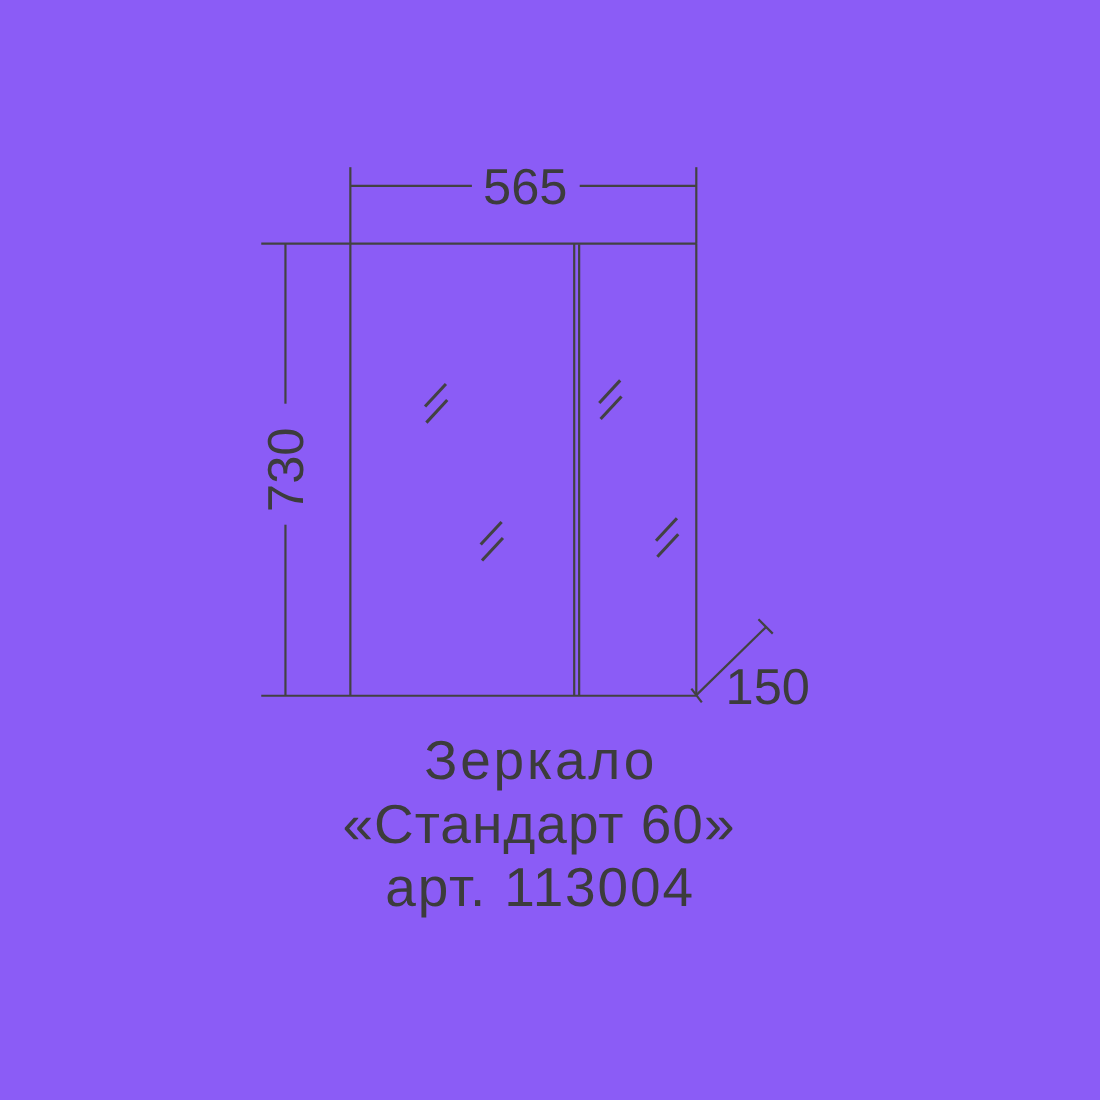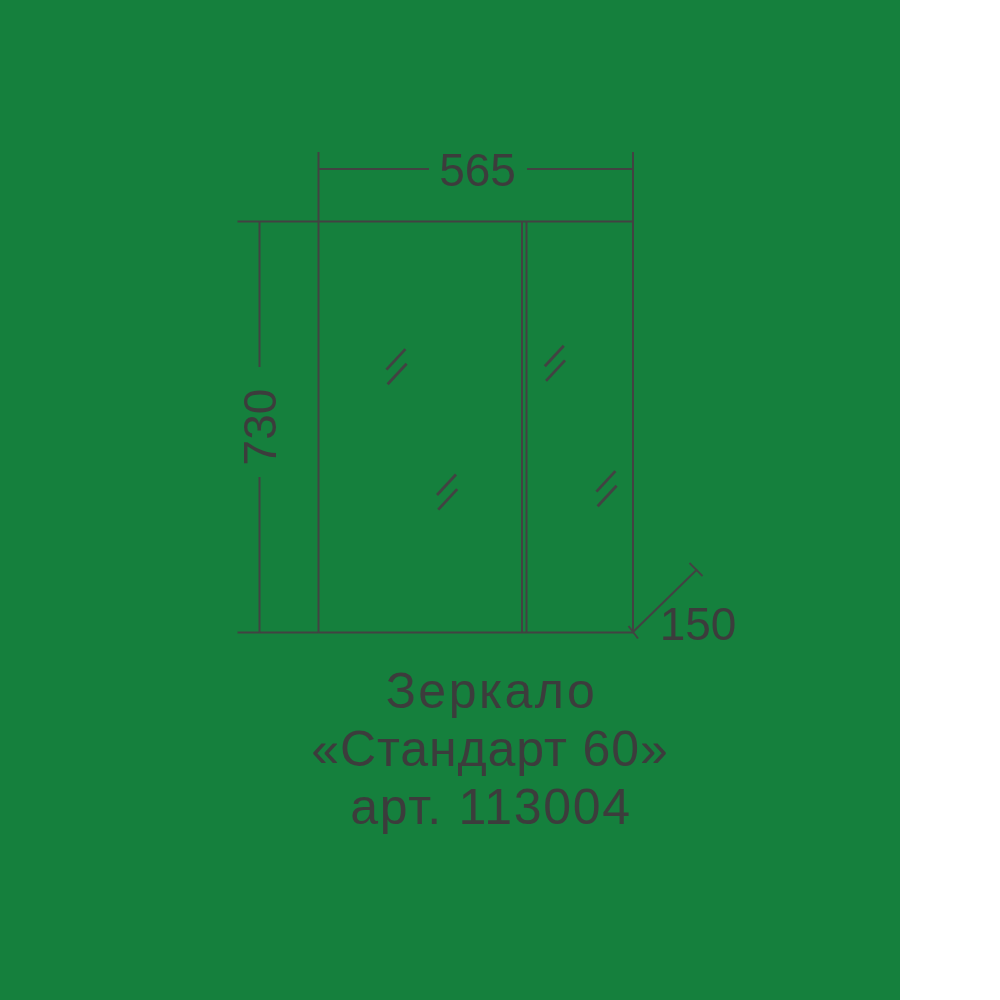--- a/index.html
+++ b/index.html
@@ -1,16 +1,16 @@
 <!DOCTYPE html>
 <html><head>
 <meta charset="utf-8">
 <style>
   html,body{margin:0;padding:0;background:#ffffff;}
-  .page{position:relative;width:900px;height:1000px;background:#15803d;overflow:hidden;
+  .page{position:relative;width:1000px;height:1000px;background:#8b5cf6;overflow:hidden;
         font-family:"Liberation Sans", sans-serif;}
   svg{position:absolute;left:0;top:0;}
   text{fill:#3c3c3c;}
 </style>
 </head>
 <body>
 <div class="page">
 <svg width="1000" height="1000" viewBox="0 0 1000 1000">
   <g stroke="#424242" stroke-width="2" fill="none">
 

